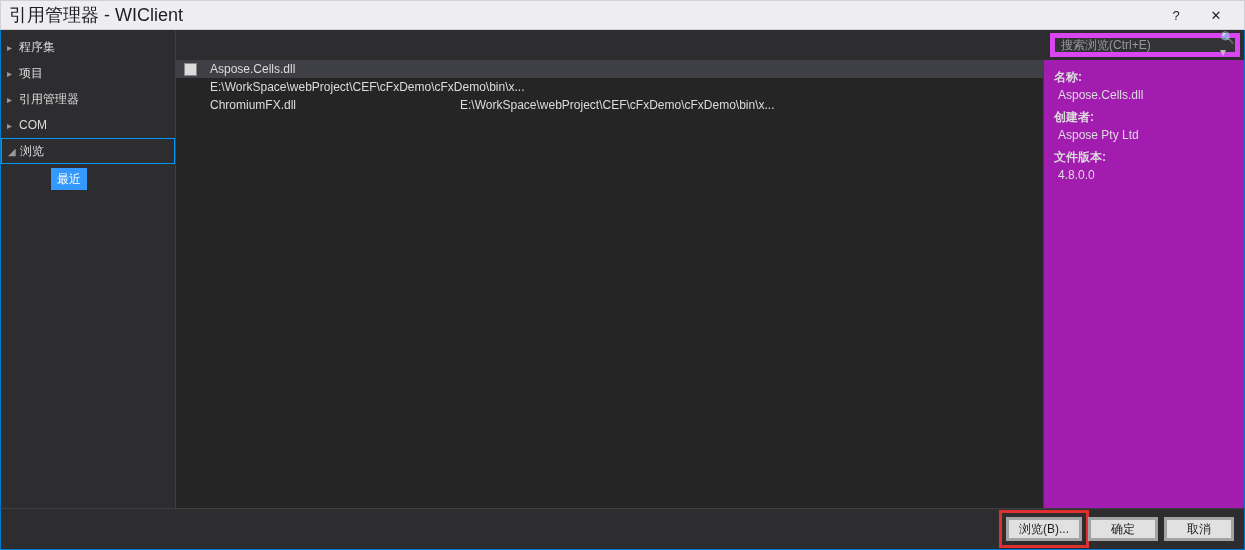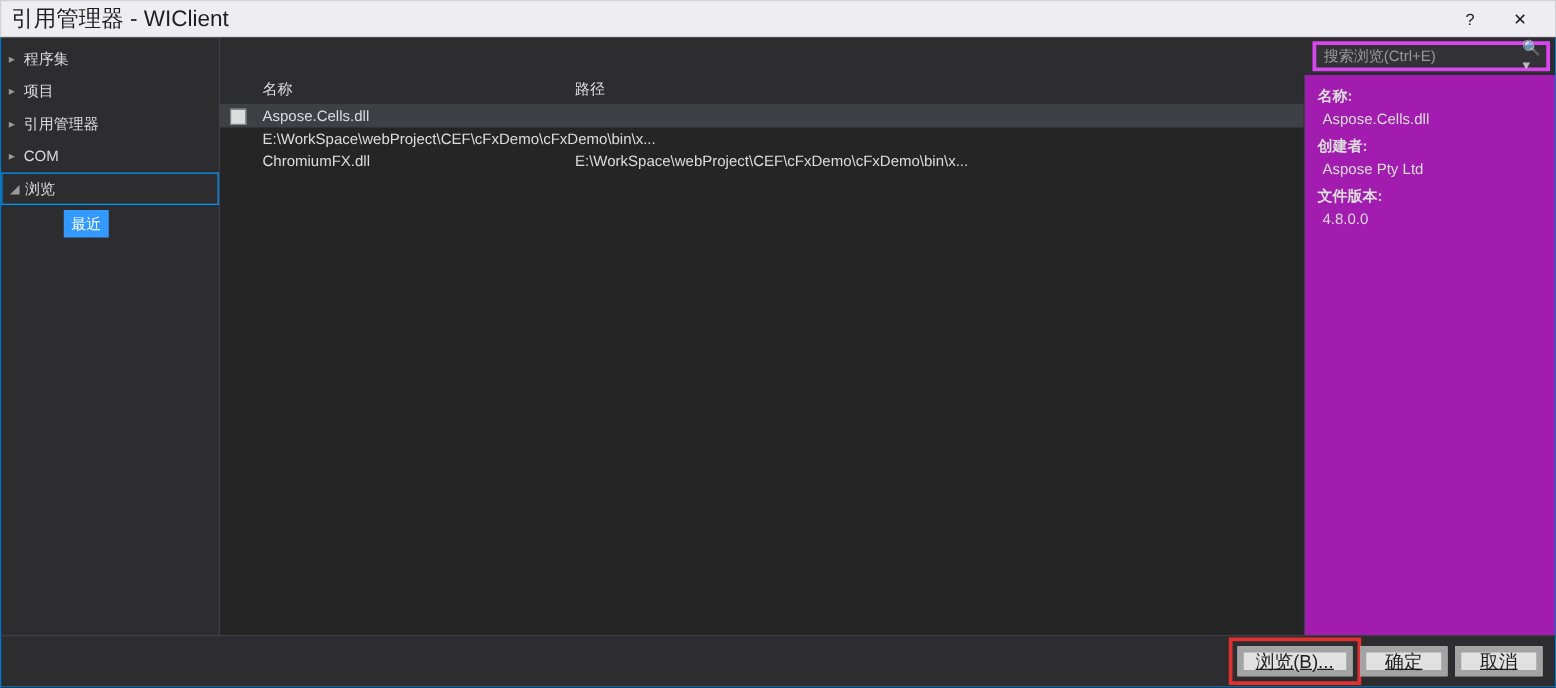--- a/index.html
+++ b/index.html
@@ -87,21 +87,21 @@
     display: flex;
     justify-content: flex-end;
     align-items: center;
     background: #2d2d30;
     padding-right: 4px;
   }
   .searchbox {
     width: 190px;
     height: 24px;
     background: #333337;
-    border: 3px solid #d946ef;
+    border: 5px solid #d946ef;
     display: flex;
     align-items: center;
     padding: 4px 6px;
     color: #999;
   }
   .searchbox input {
     flex: 1;
     background: transparent;
     border: none;
     outline: none;
@@ -170,28 +170,27 @@
     justify-content: flex-end;
     padding-right: 10px;
     gap: 6px;
     position: relative;
   }
   .btn {
     min-width: 70px;
     height: 24px;
     background: #e1e1e1;
     color: #1e1e1e;
-    border: 5px solid #a3a3a3;
+    border: 3px solid #a3a3a3;
     display: inline-flex;
     align-items: center;
     justify-content: center;
     padding: 0 10px;
-    font-size: 15px;
+    font-size: 12px;
     cursor: pointer;
-    text-decoration: underline;
   }
   .btn.highlight {
     outline: 3px solid #e03030;
     outline-offset: 4px;
   }
 </style>
 </head>
 <body>
 
 <div class="titlebar">
@@ -230,25 +229,20 @@
 
   <div class="main-col">
     <div class="search-row">
       <div class="searchbox">
         <input type="text" placeholder="搜索浏览(Ctrl+E)" style="">
         <span class="sicon">🔍▾</span>
       </div>
     </div>
     <div class="content-row">
       <div class="table-area">
-        <div class="table-header">
-          <div class="col-chk"></div>
-          <div class="col-name">名称</div>
-          <div class="col-path">路径</div>
-        </div>
         <div class="table-body">
           <div class="trow selected">
             <div class="col-chk">
                 <div class="chkbox"></div>
               </div>
             <div class="col-name">Aspose.Cells.dll</div>
           </div>
           <div class="trow">
             <div class="col-chk"></div>
             <div class="col-path">E:\WorkSpace\webProject\CEF\cFxDemo\cFxDemo\bin\x...</div>

